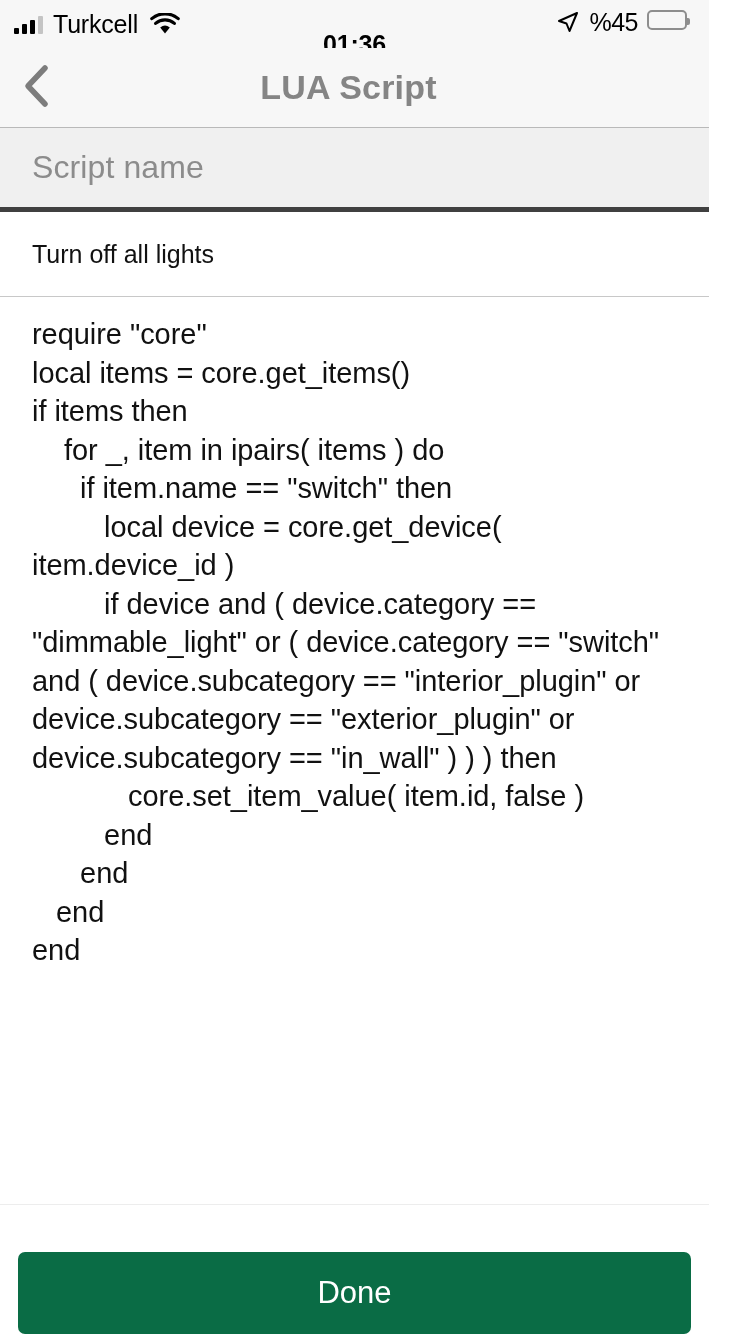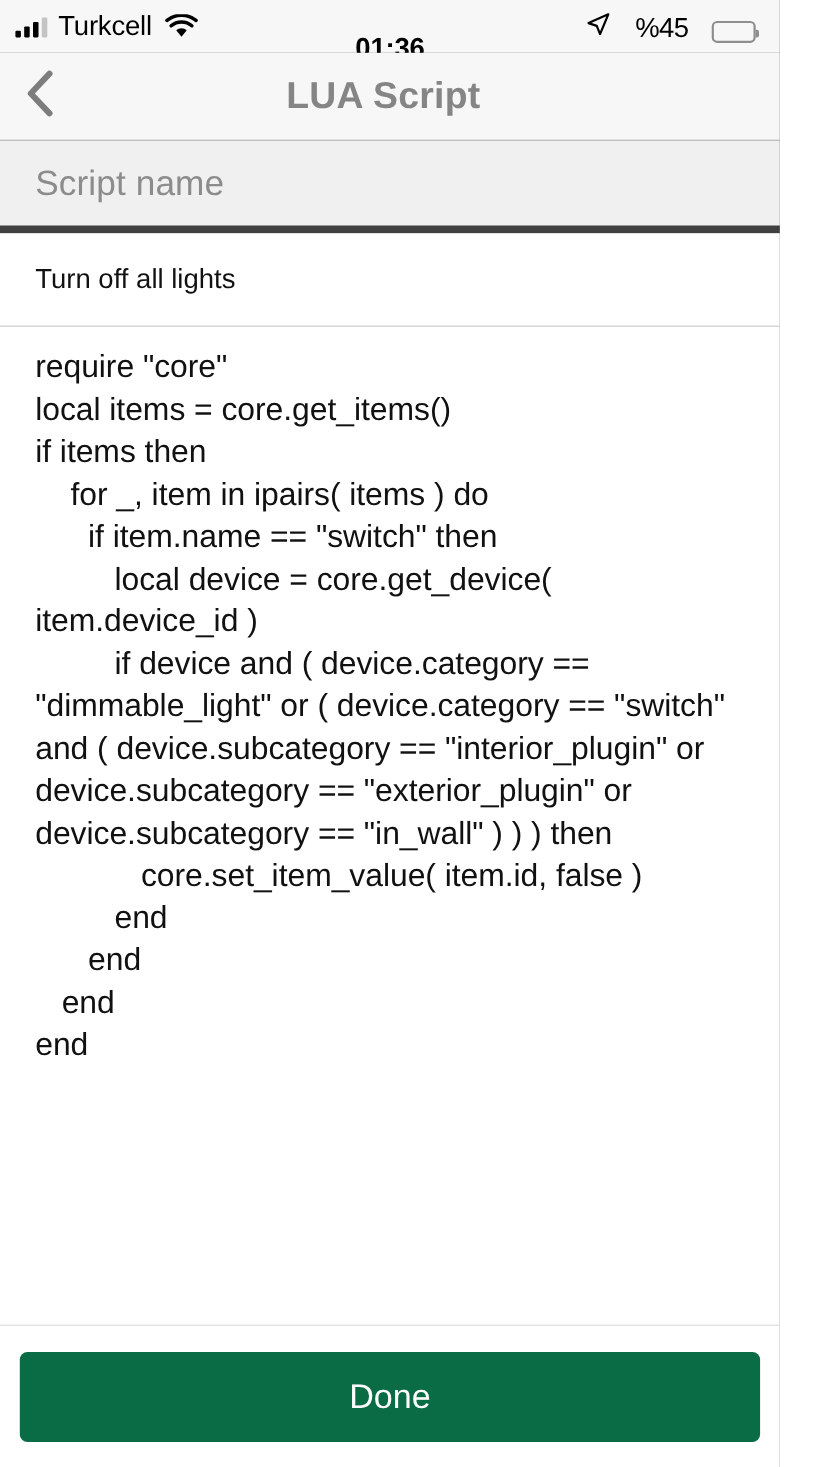--- a/index.html
+++ b/index.html
@@ -65,22 +65,22 @@
     font-size: 25px;
     font-weight: bold;
     color: #000;
     letter-spacing: -0.2px;
     pointer-events: none;
     margin-top: 40px;
   }
   .status-right {
     margin-left: auto;
     display: flex;
-    align-items: flex-end;
-    gap: 21px;
+    align-items: flex-start;
+    gap: 9px;
     z-index: 2;
   }
   .battery-pct {
     font-size: 25px;
     color: #000;
     letter-spacing: -0.5px;
     line-height: 1;
   }
   .battery {
     position: relative;
@@ -136,21 +136,21 @@
   }
 
   
   .section-header {
     background: #f0f0f0;
     height: 84px;
     flex: 0 0 84px;
     display: flex;
     align-items: center;
     padding: 0 32px;
-    border-bottom: 7px solid #404040;
+    border-bottom: 5px solid #404040;
   }
   .section-header .label {
     font-size: 32px;
     color: #8c8c8c;
     letter-spacing: 0.1px;
   }
   .value-row {
     background: #ffffff;
     height: 85px;
     flex: 0 0 85px;
@@ -189,21 +189,21 @@
     white-space: pre-wrap;
     word-break: break-word;
     letter-spacing: -0.05px;
   }
 
   
   .footer {
     flex: 0 0 129px;
     background: #ffffff;
     display: flex;
-    align-items: center;
+    align-items: flex-end;
     justify-content: center;
     padding: 0 18px;
   }
   .done-button {
     width: 100%;
     height: 82px;
     background: #0a6c45;
     border: none;
     border-radius: 7px;
     color: #ffffff;

